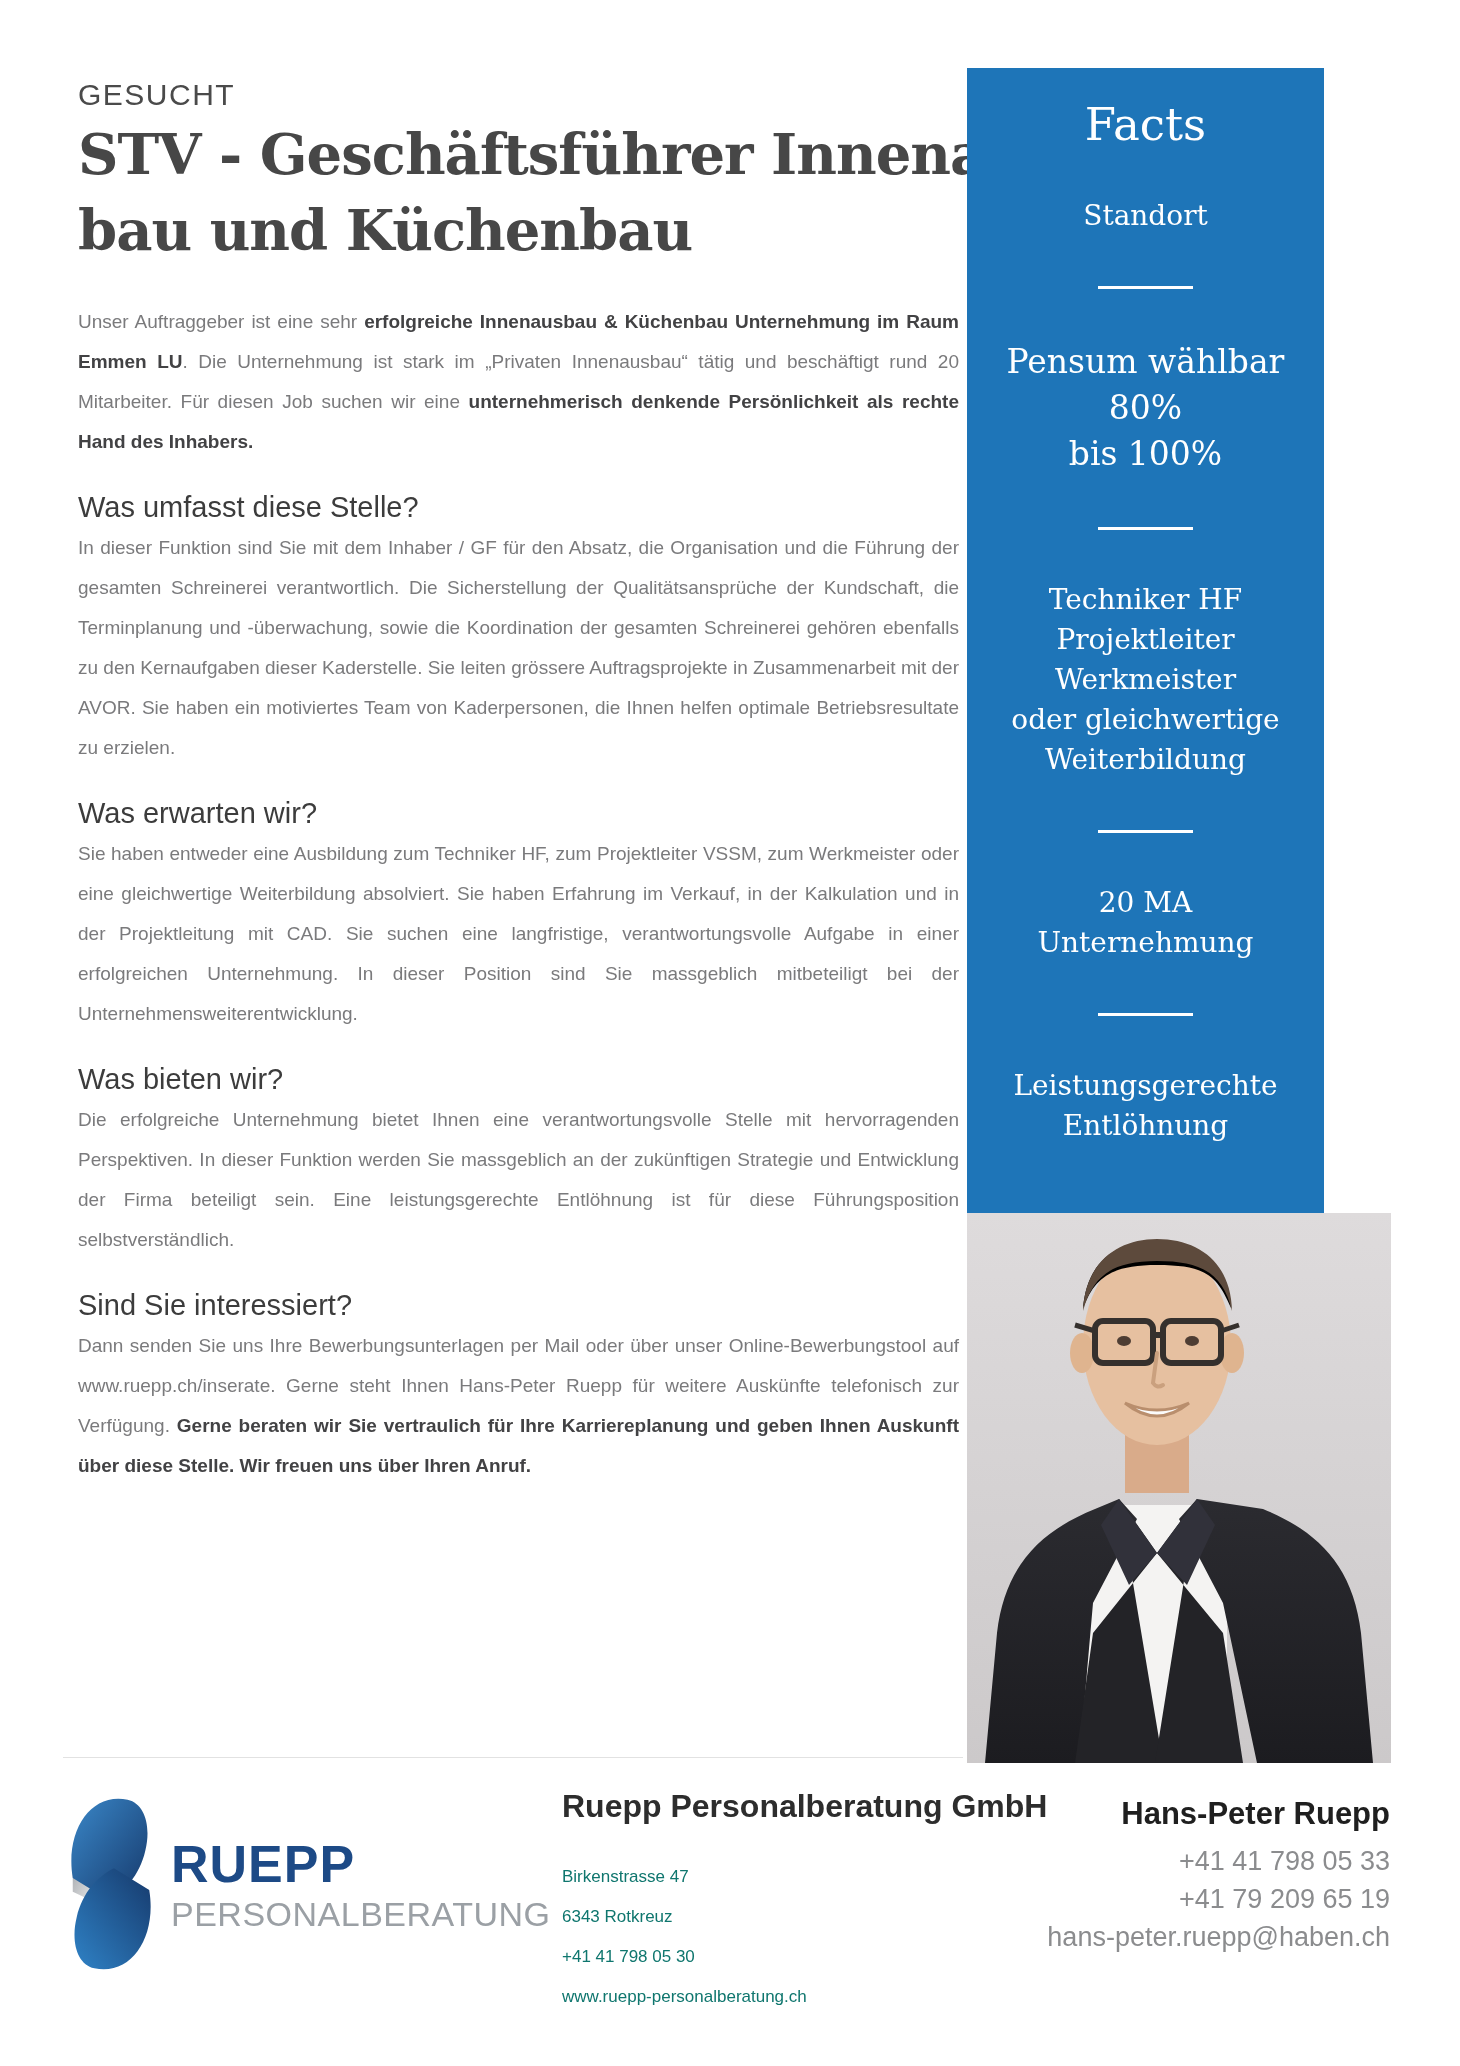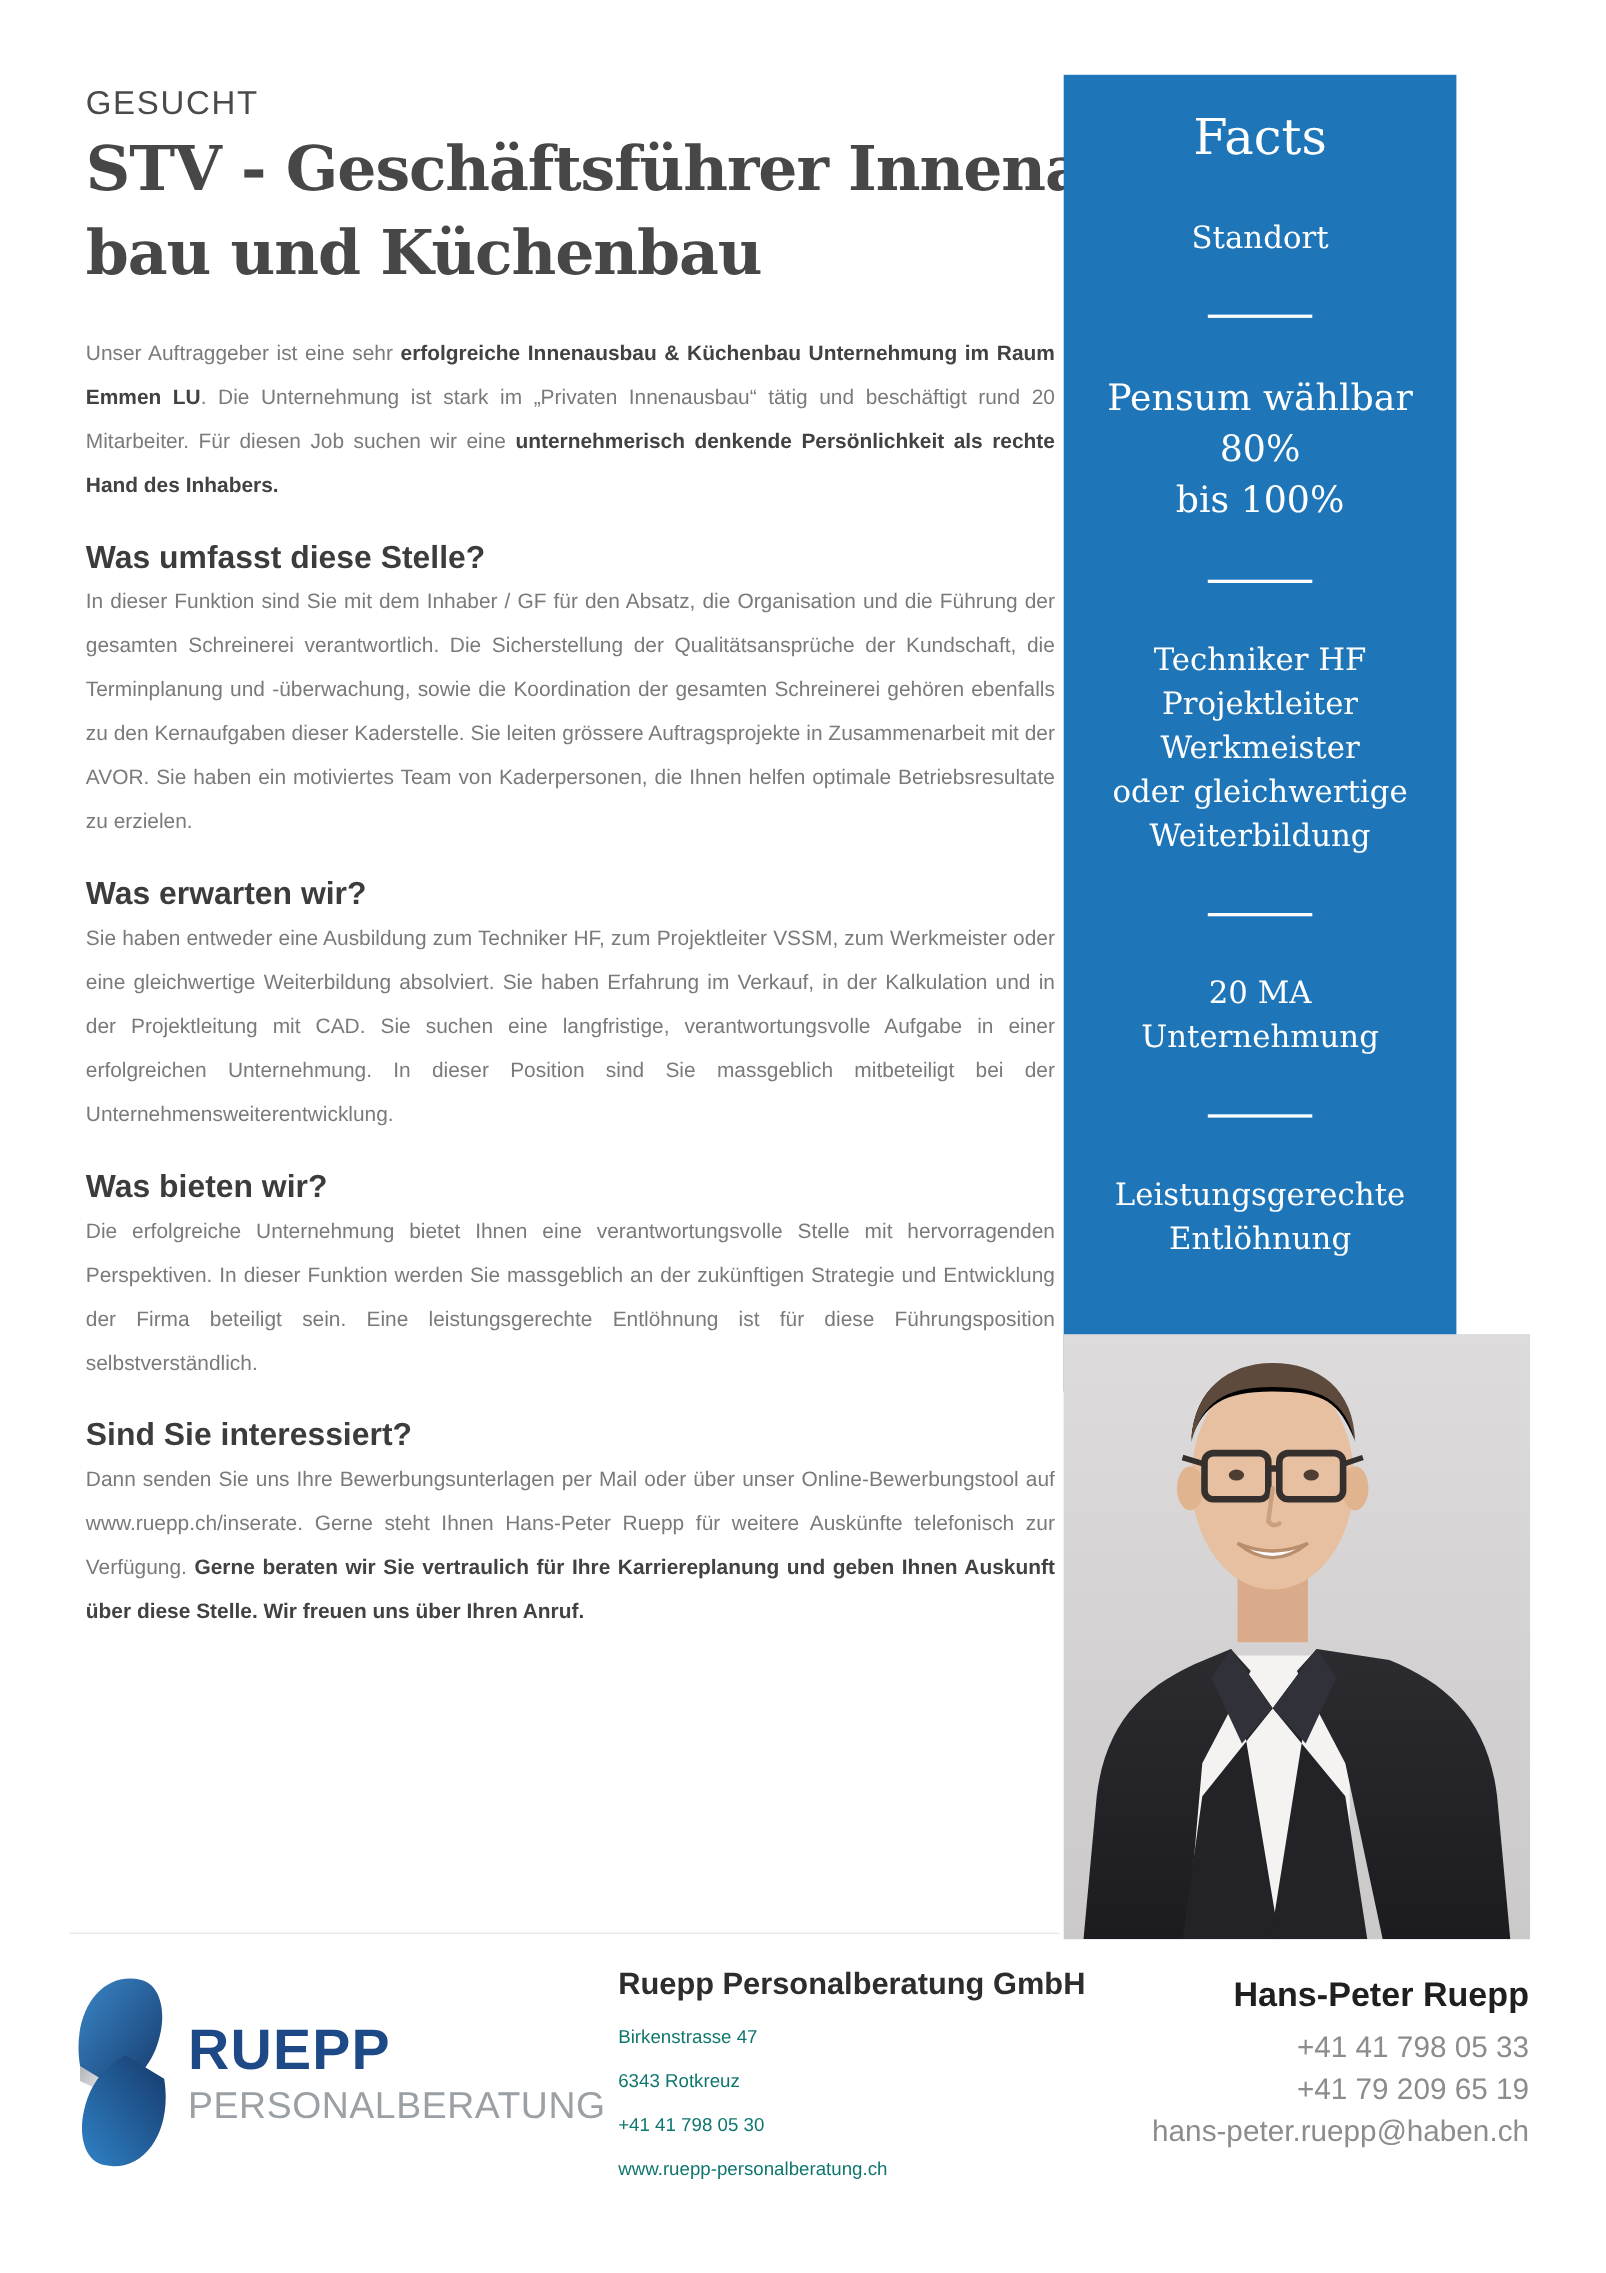--- a/index.html
+++ b/index.html
@@ -17,21 +17,21 @@
     font-family:"DejaVu Serif",serif;font-weight:700;color:#474747;
     font-size:56px;line-height:76px;letter-spacing:-1px;margin:2px 0 34px 0;
   }
   .title .tline{display:block;white-space:nowrap;}
   .body-copy p{
     font-size:19px;line-height:40px;color:#7a7a7c;text-align:justify;
     margin:0 0 28px 0;
   }
   .body-copy p .b{font-weight:700;color:#424244;}
   .body-copy h2{
-    font-size:29px;line-height:34px;color:#3c3c3c;font-weight:700;
+    font-size:29px;line-height:34px;color:#3c3c3c;font-weight:400;
     margin:0 0 4px 0;
   }
   
   .sidebar{position:absolute;left:967px;top:68px;width:433px;}
   .facts-box{
     width:357px;height:1197px;background:#1E75B8;color:#ffffff;
     font-family:"DejaVu Serif",serif;text-align:center;box-sizing:border-box;
   }
   .facts-title{font-size:45px;padding-top:30px;font-weight:400;}
   .facts-group{font-size:28px;line-height:40px;margin-top:45px;}
@@ -46,21 +46,21 @@
   .footer-rule{position:absolute;left:63px;top:1757px;width:900px;height:1px;background:#e2e2e2;}
   .logo-icon{position:absolute;left:66px;top:1786px;width:90px;height:196px;}
   .logo-text{position:absolute;left:171px;top:1838px;}
   .logo-brand{
     font-size:52px;font-weight:700;color:#1d4a86;letter-spacing:1px;line-height:52px;
   }
   .logo-subtitle{
     font-size:34px;color:#9ba0a5;letter-spacing:0.5px;line-height:36px;margin-top:6px;
   }
   .company-block{position:absolute;left:562px;top:1788px;}
-  .company-name{font-size:28px;font-weight:700;color:#2d2d2d;margin-bottom:12px;}
+  .company-name{font-size:32px;font-weight:700;color:#2d2d2d;margin-bottom:32px;}
   .company-line{font-size:17px;color:#0f766e;line-height:40px;}
   .contact-block{position:absolute;right:70px;top:1796px;text-align:right;}
   .contact-name{font-size:31px;font-weight:700;color:#1f1f1f;margin-bottom:10px;}
   .contact-line{font-size:27px;color:#8b8c8e;line-height:38px;}
 </style>
 </head>
 <body>
 
 <div class="page">
 

